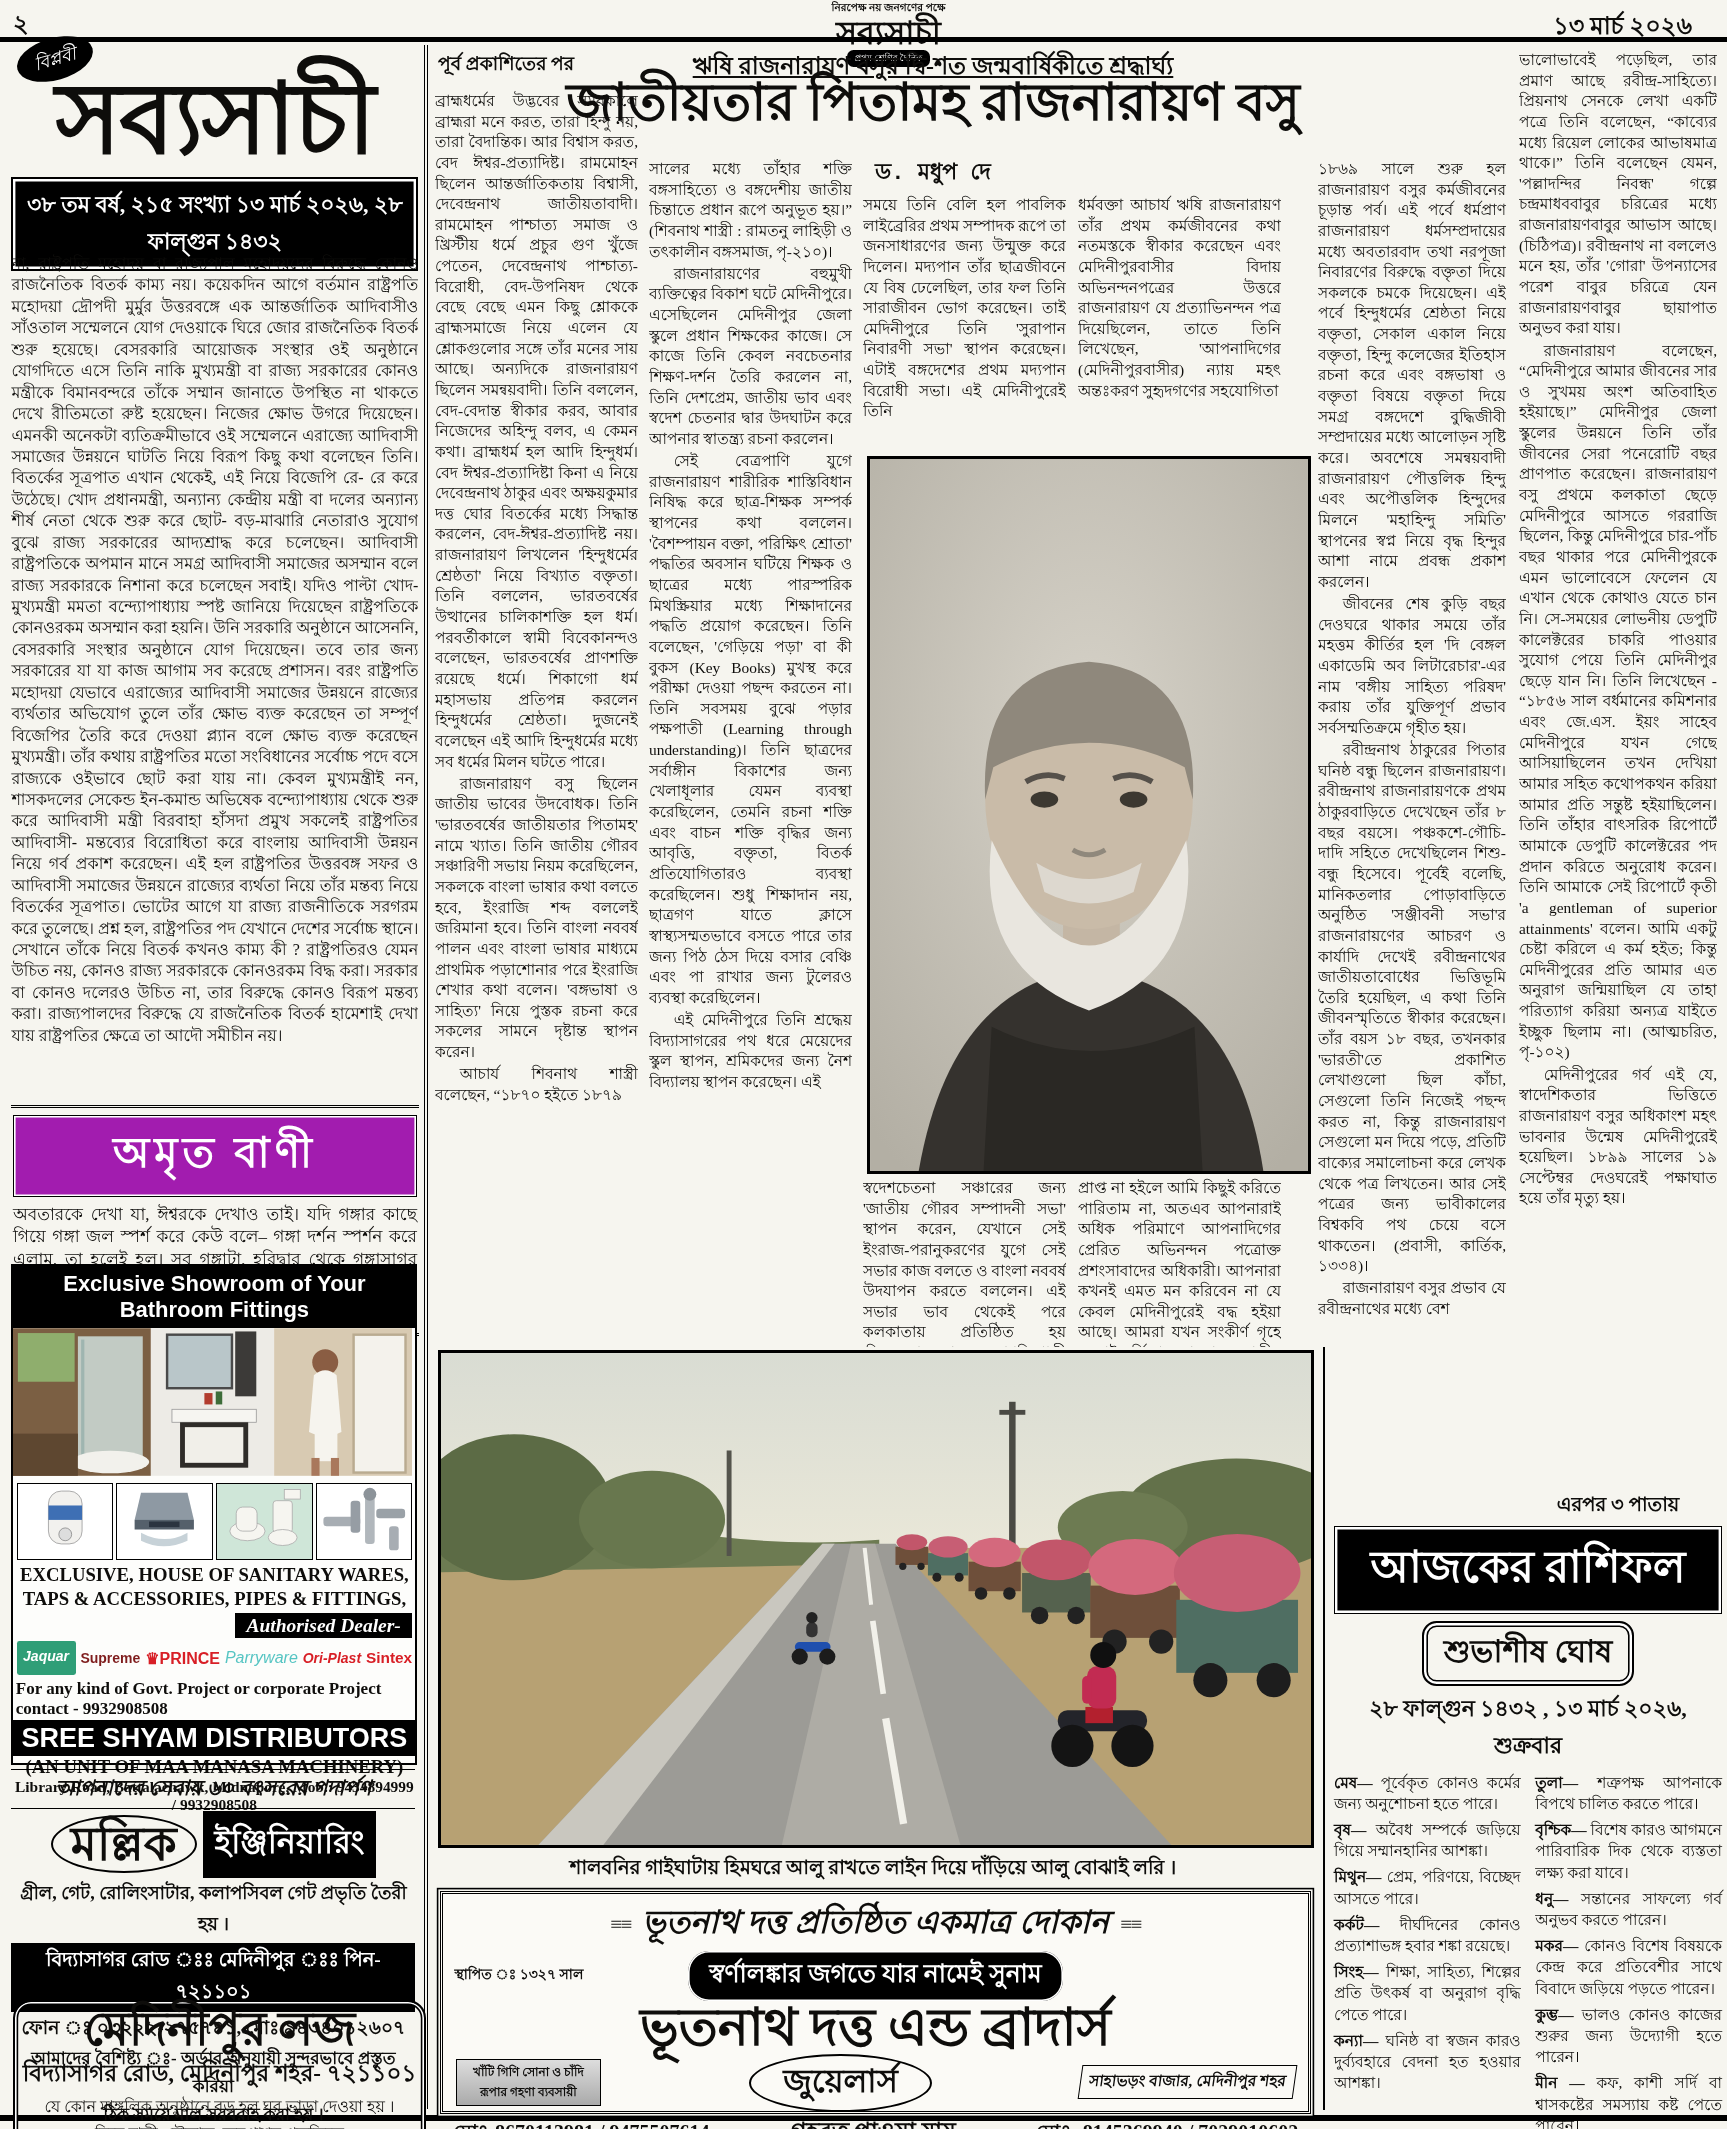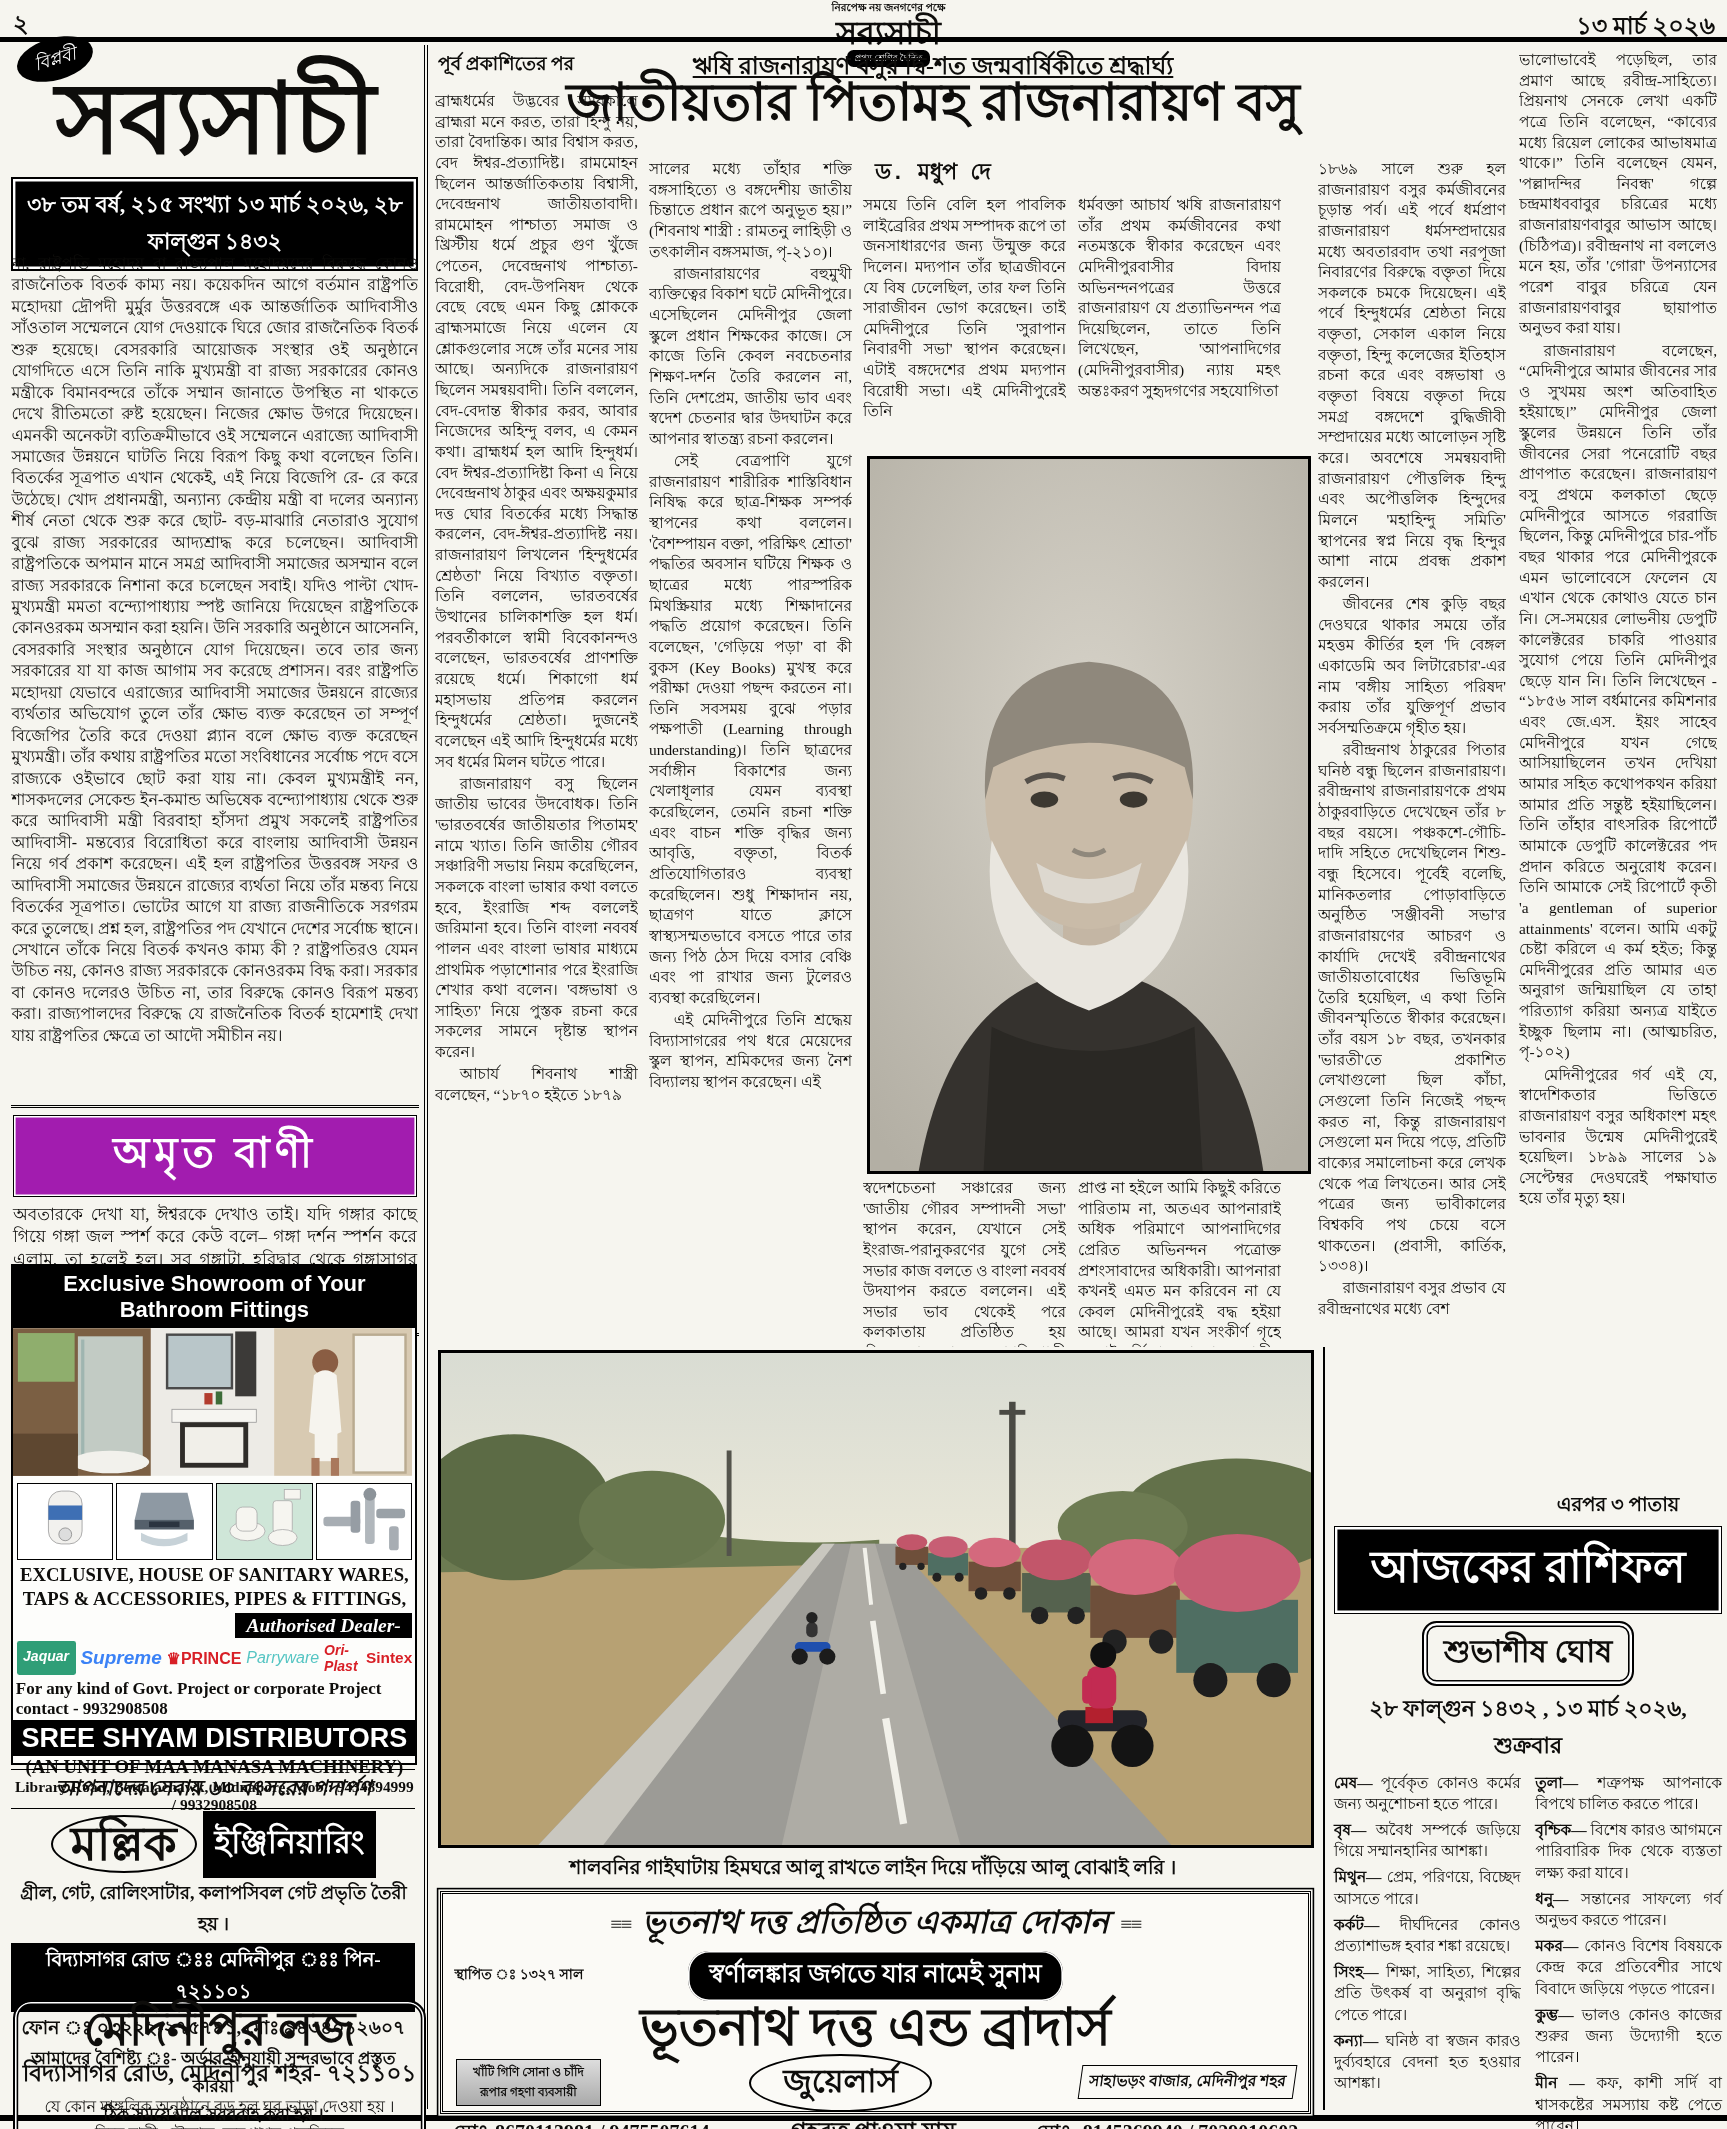--- a/index.html
+++ b/index.html
@@ -59,21 +59,21 @@
 <div class="page">
 
   <div class="abs b" style="left:13px;top:4.9px;font-size:24px;">২</div>
 
   <div class="abs ctr" style="left:775px;top:0;width:227px;">
     <div class="mast-tag">নিরপেক্ষ নয় জনগণের পক্ষে</div>
     <div class="mast-title">সব্যসাচী</div>
     <div><span class="mast-pill">প্রথম শ্রেণির দৈনিক</span></div>
   </div>
 
-  <div class="abs b" style="right:13px;top:6.5px;font-size:24px;">১৩ মার্চ ২০২৬</div>
+  <div class="abs b" style="right:36px;top:6.5px;font-size:24px;">১৩ মার্চ ২০২৬</div>
 
   <div class="abs rule" style="left:0;top:37px;width:1728px;height:4.9px;"></div>
 
   <div class="abs" style="left:424px;top:45px;width:0;height:2064px;border-left:0.8px solid #000;border-right:0.8px solid #000;padding-left:1.6px;"></div>
   <div class="abs rule" style="left:1323px;top:1347px;width:1.6px;height:763px;"></div>
   <div class="abs rule" style="left:0;top:2115px;width:1728px;height:5.7px;"></div>
 
   <div class="abs" style="left:11.4px;top:49px;width:407px;">
     <div style="position:relative;">
       <div class="badge-oval">বিপ্লবী</div>
@@ -147,21 +147,21 @@
         <circle cx="66" cy="12" r="8" fill="#8c9399"></circle>
       </svg>
     </div>
     <div class="ctr b" style="font-size:18.7px;line-height:1.25;">EXCLUSIVE,  HOUSE  OF  SANITARY  WARES,</div>
     <div class="ctr b" style="font-size:18.7px;line-height:1.25;">TAPS  &amp;  ACCESSORIES,  PIPES  &amp;  FITTINGS,</div>
     <div style="text-align:right;margin:3.2px 3.2px 1.6px 0;">
       <span class="blackbar" style="display:inline-block;font-style:italic;font-size:19.5px;padding:1.6px 11.4px;">Authorised Dealer-</span>
     </div>
     <div style="display:flex;align-items:center;gap:4.9px;padding:1.6px 3.2px;">
       <span class="brand" style="background:#2f9e77;color:#fff;font-style:italic;font-weight:bold;font-size:14px;padding:6.5px 6.5px 11.4px 6.5px;border-radius:2.4px;">Jaquar</span>
-      <span class="brand b" style="color:#3b82f6;font-style:italic;font-size:19px;">Supreme</span>
+      <span class="brand b" style="color:#7f1d1d;font-size:14px;">Supreme</span>
       <span class="brand b" style="color:#d81f26;font-size:16px;">♛<span>PRINCE</span></span>
       <span class="brand" style="color:#56c5c3;font-style:italic;font-size:16px;">Parryware</span>
       <span class="brand b" style="color:#d81f26;font-style:italic;font-size:14px;">Ori-Plast</span>
       <span class="brand b" style="color:#d81f26;font-size:15.4px;">Sintex</span>
     </div>
     <div class="b" style="font-size:17px;padding:1.6px 2.4px;">For any kind of Govt. Project or corporate Project contact - 9932908508</div>
     <div class="blackbar" style="font-family:'Liberation Sans',sans-serif;font-size:27px;padding:2.4px 0;">SREE SHYAM DISTRIBUTORS</div>
     <div class="ctr b" style="font-size:18.7px;">(AN UNIT OF MAA MANASA MACHINERY)</div>
     <div class="ctr b" style="font-size:15.4px;">Library Road, Battalachawk, Midnapore, Mob.: 9434894999 / 9932908508</div>
   </div>

